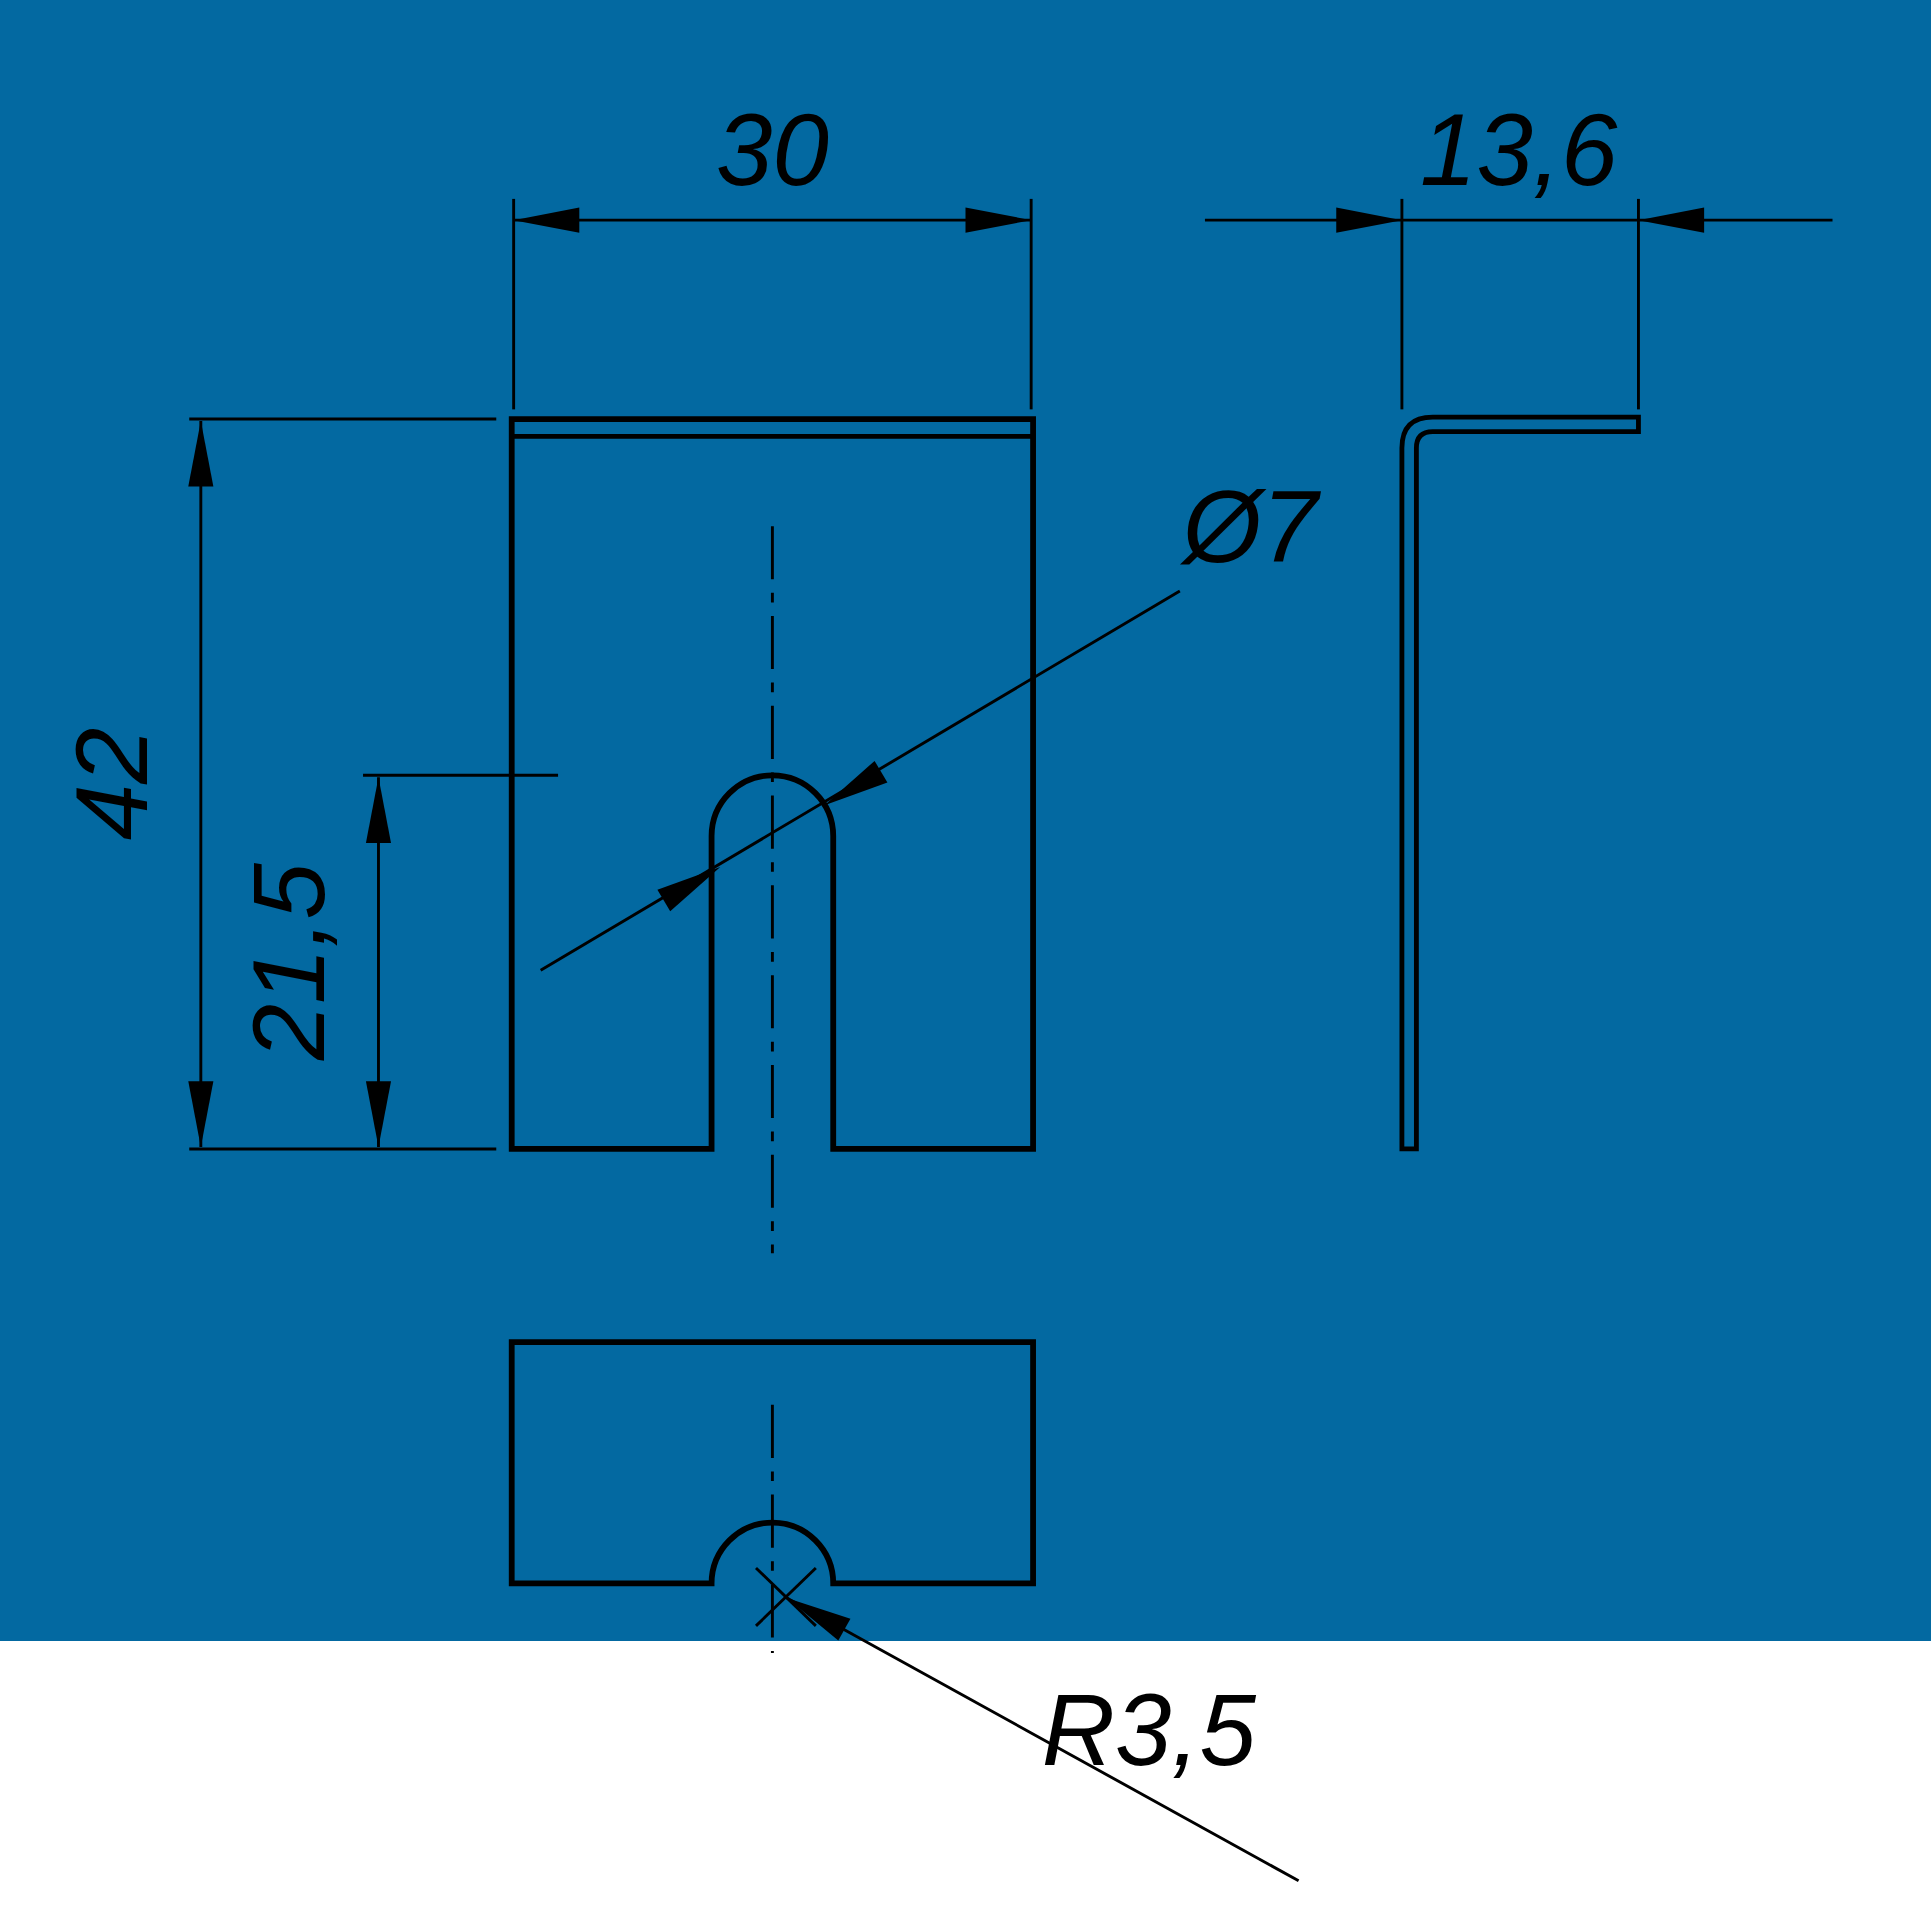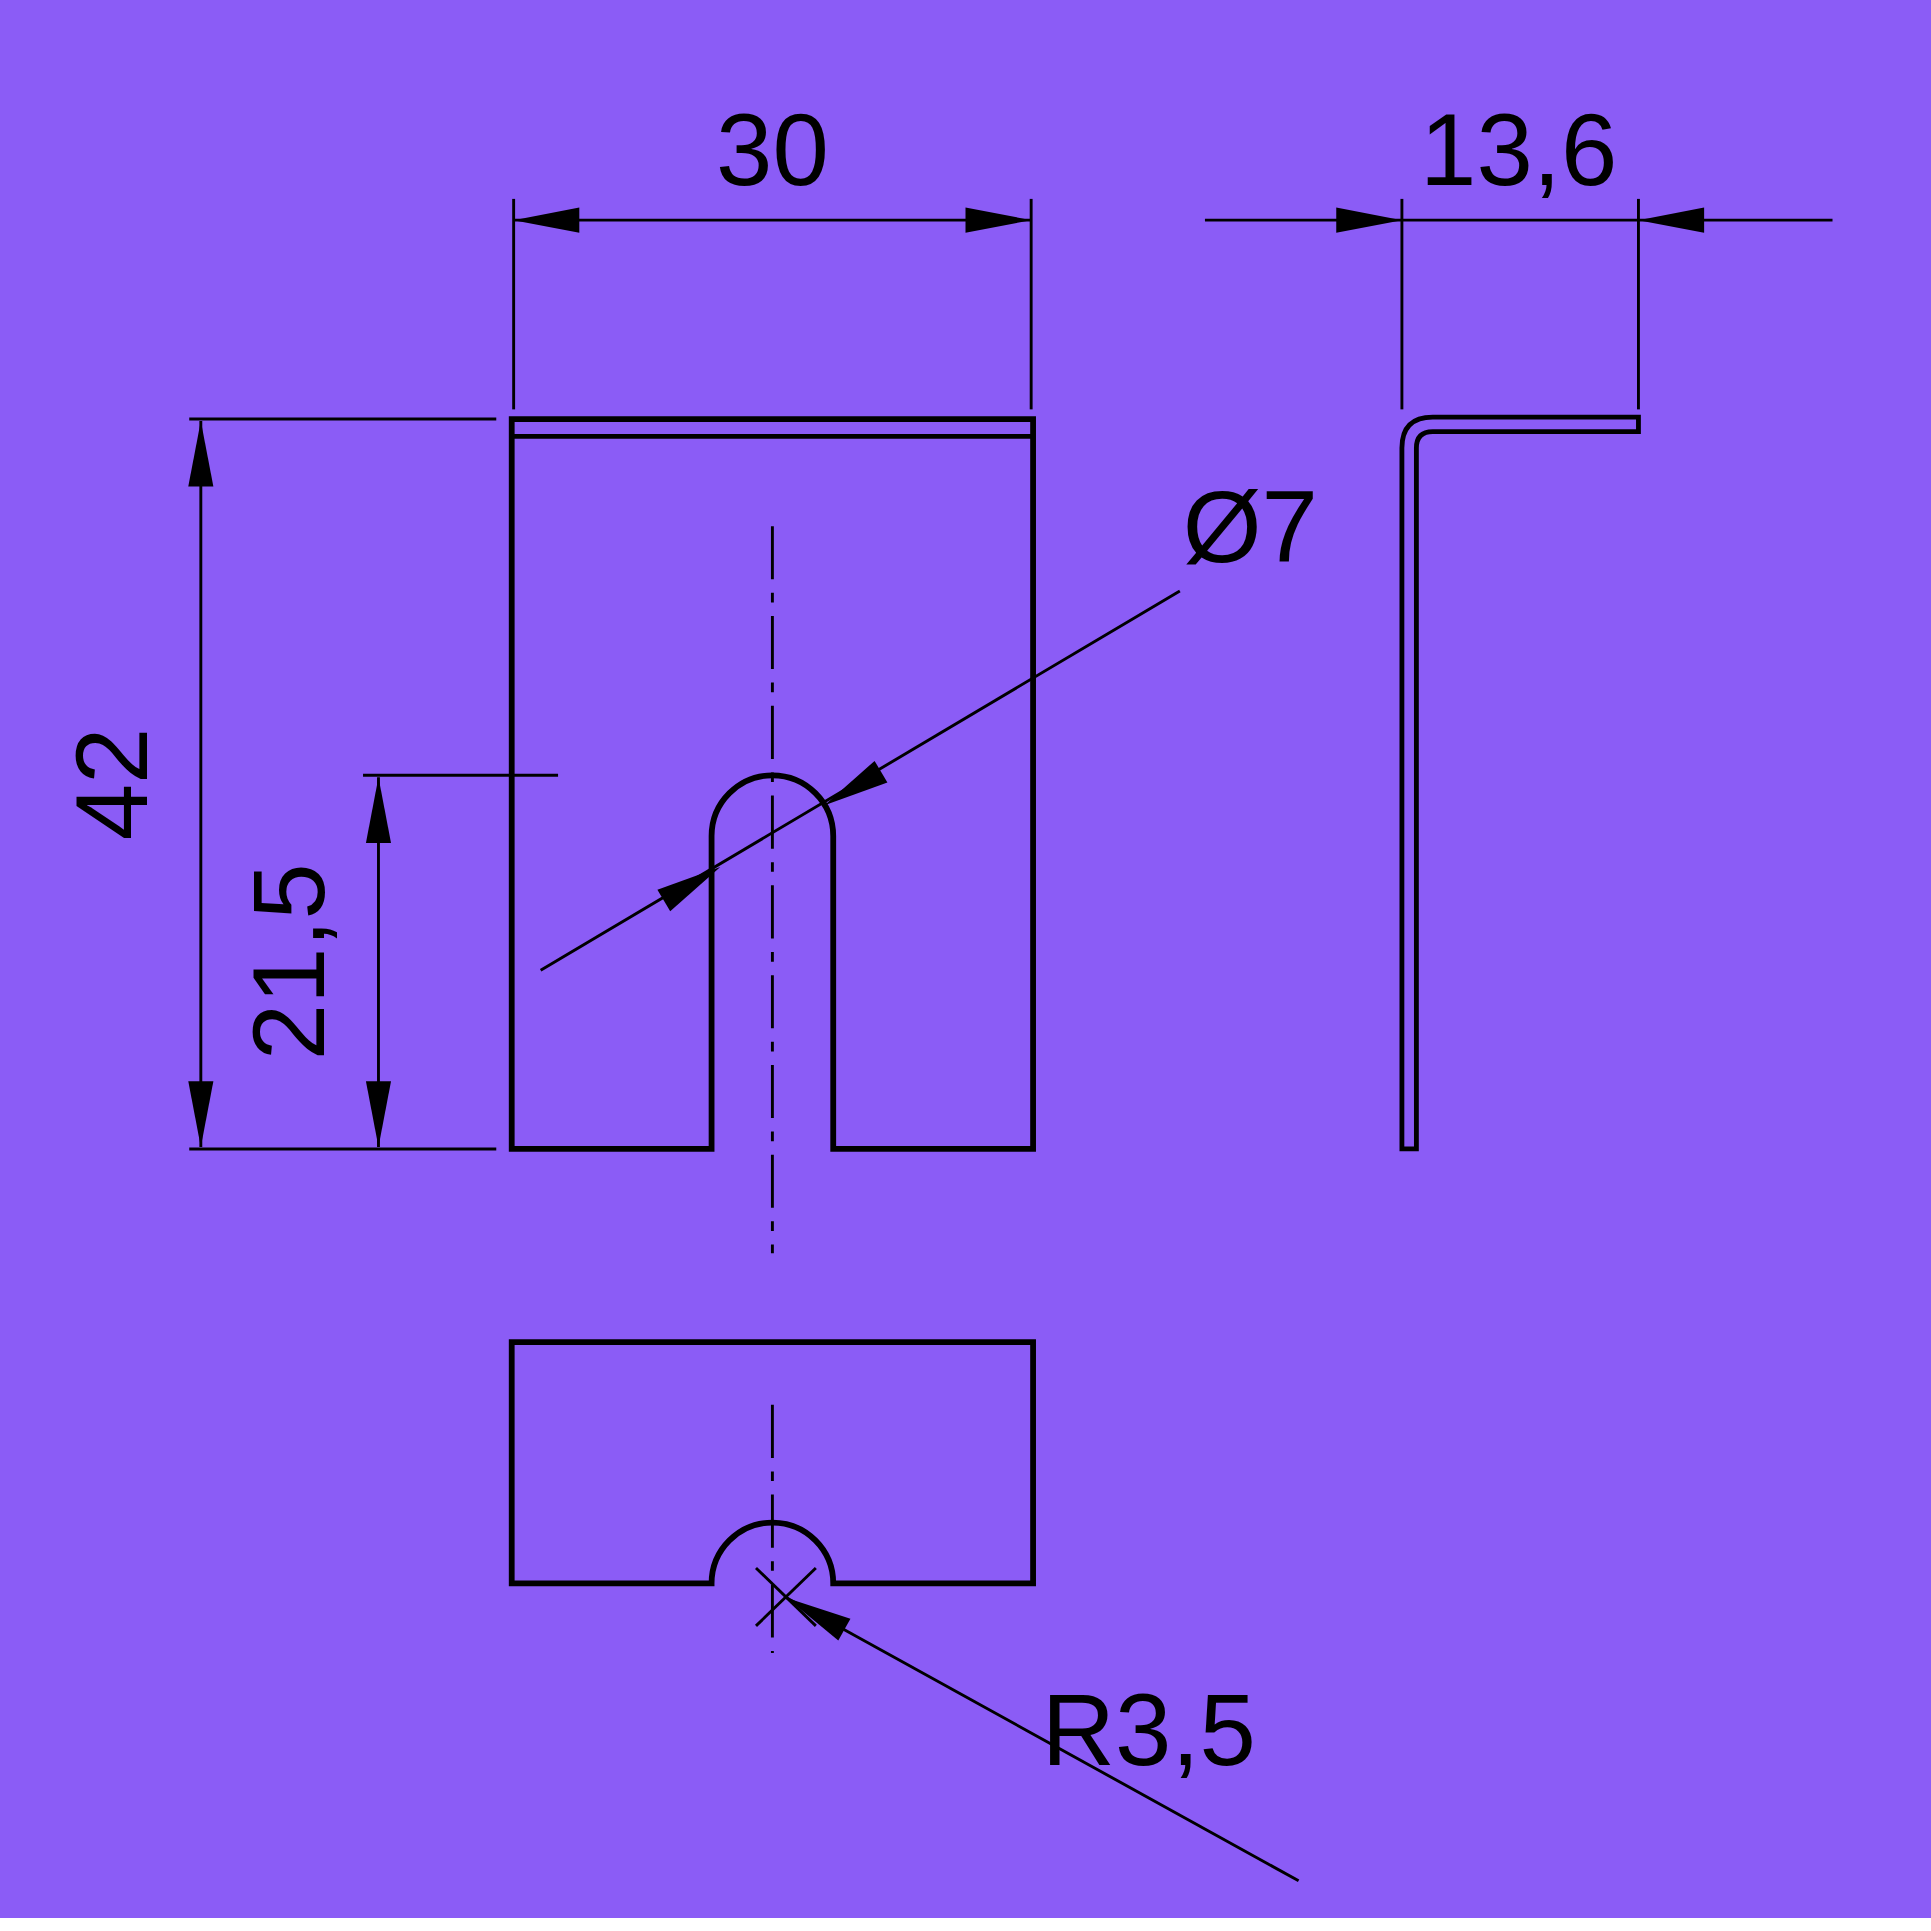--- a/index.html
+++ b/index.html
@@ -4,23 +4,24 @@
 <style>
   html, body {
     margin: 0;
     padding: 0;
     background: #ffffff;
     width: 1931px;
     height: 1931px;
   }
   .canvas {
     width: 1931px;
-    height: 1918px;
+    height: 1641px;
     position: relative;
-    background: #8b5cf6;
+    background: #0369a1;
+    font-style: italic;
   }
   svg { display: block; }
   .outline   { stroke: #000; stroke-width: 6; fill: none; stroke-linejoin: miter; }
   .thinpart  { stroke: #000; stroke-width: 5; fill: none; }
   .dimline   { stroke: #000; stroke-width: 3; fill: none; }
   .extline   { stroke: #000; stroke-width: 3; fill: none; }
   .leader    { stroke: #000; stroke-width: 3; fill: none; }
   .centerline{ stroke: #000; stroke-width: 3; fill: none;
                stroke-dasharray: 55 14 10 14; }
   .arrow     { fill: #000; stroke: none; }

